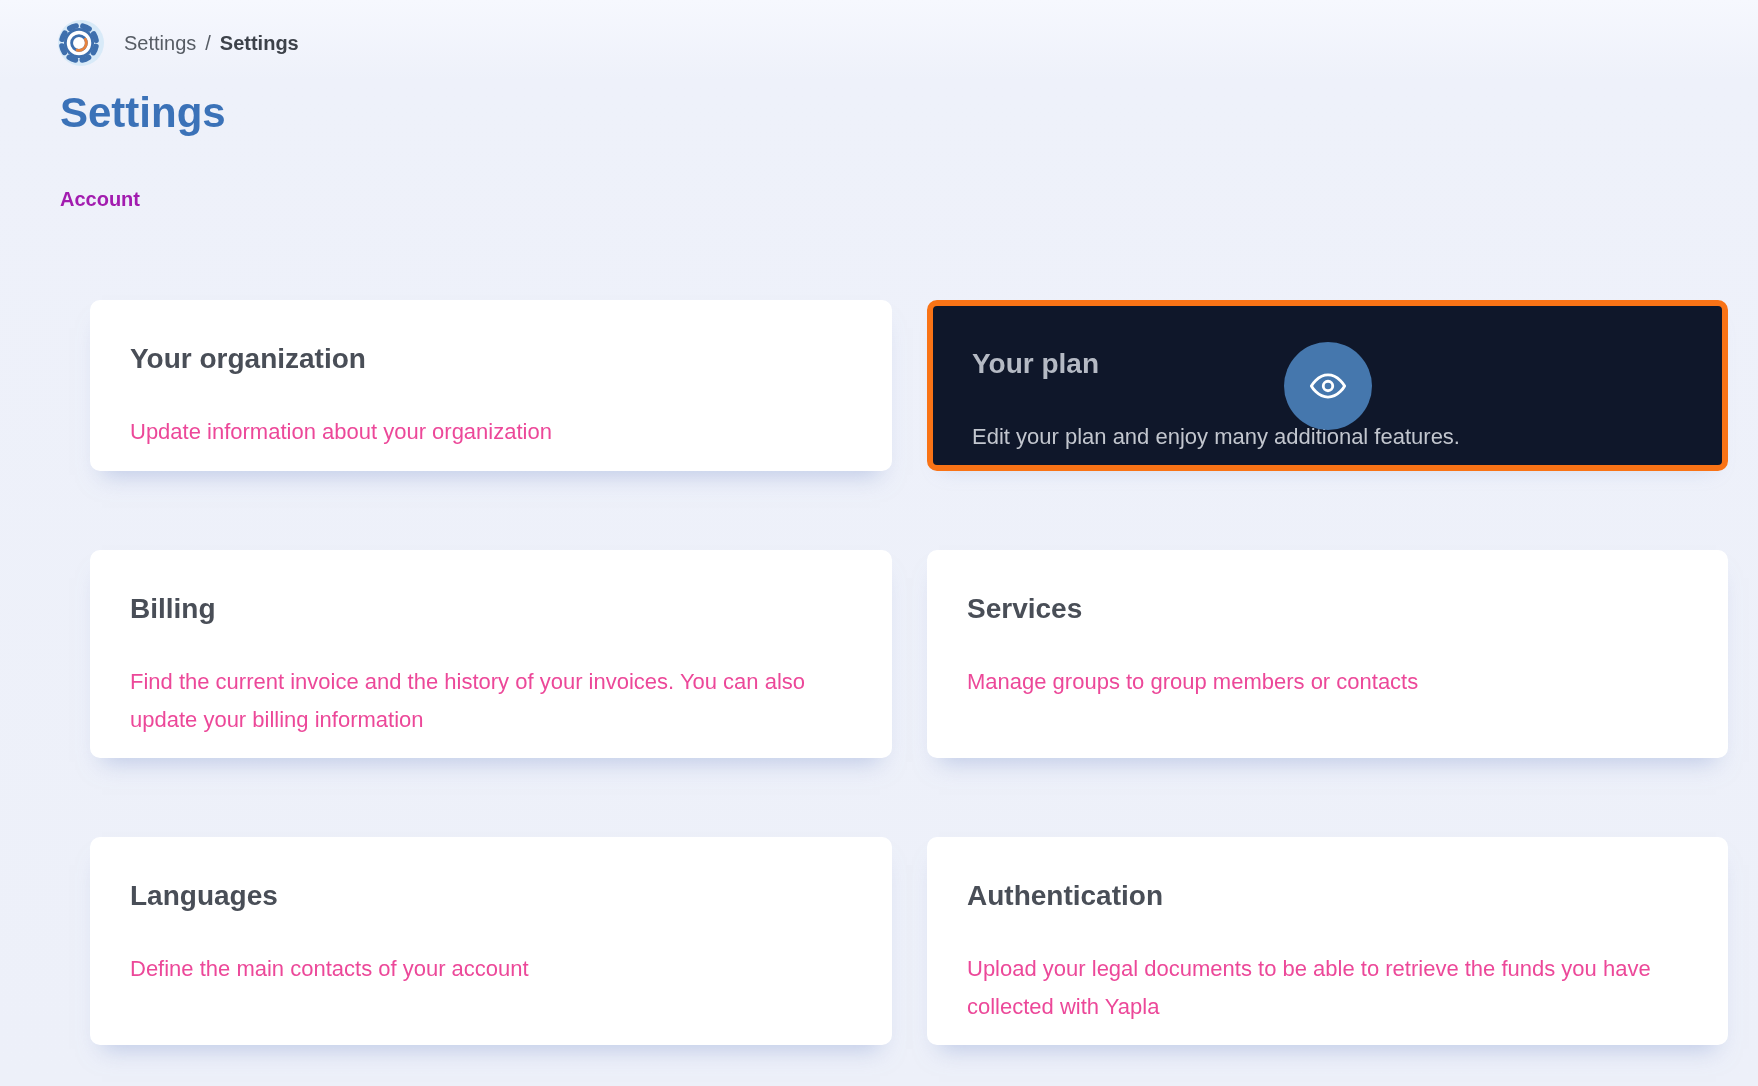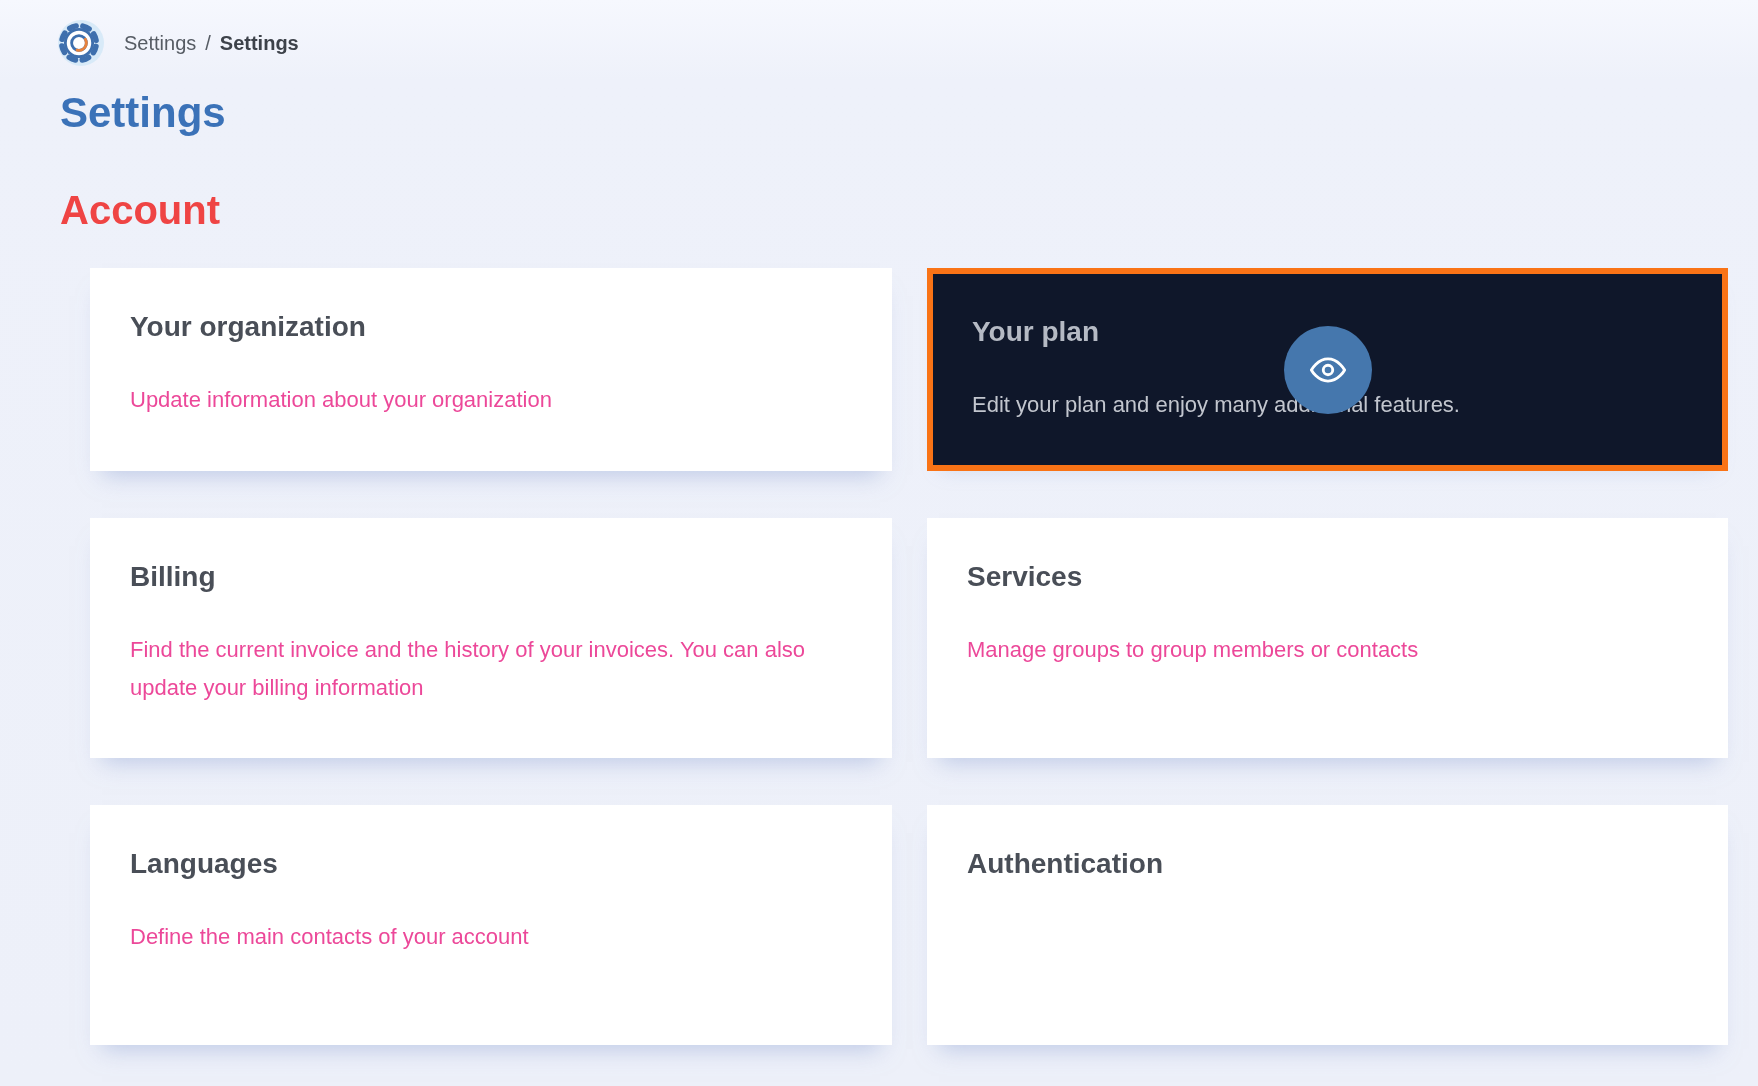--- a/index.html
+++ b/index.html
@@ -12,31 +12,32 @@
   
   .breadcrumb{position:absolute;left:58px;top:20px;display:flex;align-items:center;height:46px;}
   .crumb-icon-wrap{position:relative;width:46px;height:46px;border-radius:50%;background:#d8eaf8;flex:0 0 auto;}
   .crumb-icon-wrap svg{position:absolute;left:-5px;top:-3px;}
   .crumb-text{margin-left:20px;font-size:20px;color:#565c64;display:flex;align-items:center;gap:9px;}
   .crumb-link{color:#565c64;cursor:pointer;}
   .crumb-sep{color:#565c64;}
   .crumb-current{color:#3d424a;font-weight:700;}
   
   .page-title{position:absolute;left:60px;top:90px;margin:0;font-size:42px;line-height:1.1;font-weight:700;color:#3b72b8;}
-  .section-heading{position:absolute;left:60px;top:188px;margin:0;font-size:40px;line-height:1.1;font-weight:700;color:#ef4444;}
+  .section-heading{position:absolute;left:60px;top:188px;margin:0;font-size:20px;line-height:1.1;font-weight:700;color:#a21caf;}
   
   .card-grid{
     position:absolute;left:90px;top:268px;width:1638px;
     display:grid;grid-template-columns:802px 801px;grid-template-rows:203px 240px 240px;
     column-gap:35px;row-gap:47px;
   }
   .card{
-    box-sizing:border-box;background:#ffffff;border-radius:0;
+    box-sizing:border-box;background:#ffffff;border-radius:10px;
     padding:40px 40px 0 40px;position:relative;cursor:pointer;
     box-shadow:0 16px 22px -12px rgba(150,168,214,0.55);
+    margin-top:32px;
   }
   .card-title{margin:0;font-size:28px;line-height:37px;font-weight:700;color:#494e57;}
   .card-desc{margin:36px 0 0 0;font-size:22px;line-height:38px;font-weight:400;color:#ec4899;max-width:730px;}
   .card.disabled{
     background:#0f172a;border:6px solid #f97316;cursor:default;
     box-shadow:0 12px 18px -14px rgba(150,168,214,0.35);
     padding:39px 39px 0 39px;
   }
   .card.disabled .card-title{color:#b5bac4;}
   .card.disabled .card-desc{color:#c2c6ce;}
@@ -102,15 +103,16 @@
     <p class="card-desc">Manage groups to group members or contacts</p>
   </div>
 
   <div class="card">
     <h3 class="card-title">Languages</h3>
     <p class="card-desc">Define the main contacts of your account</p>
   </div>
 
   <div class="card">
     <h3 class="card-title">Authentication</h3>
+    <p class="card-desc">Upload your legal documents to be able to retrieve the funds you have collected with Yapla</p>
   </div>
 
 </div>
 
 </body></html>

